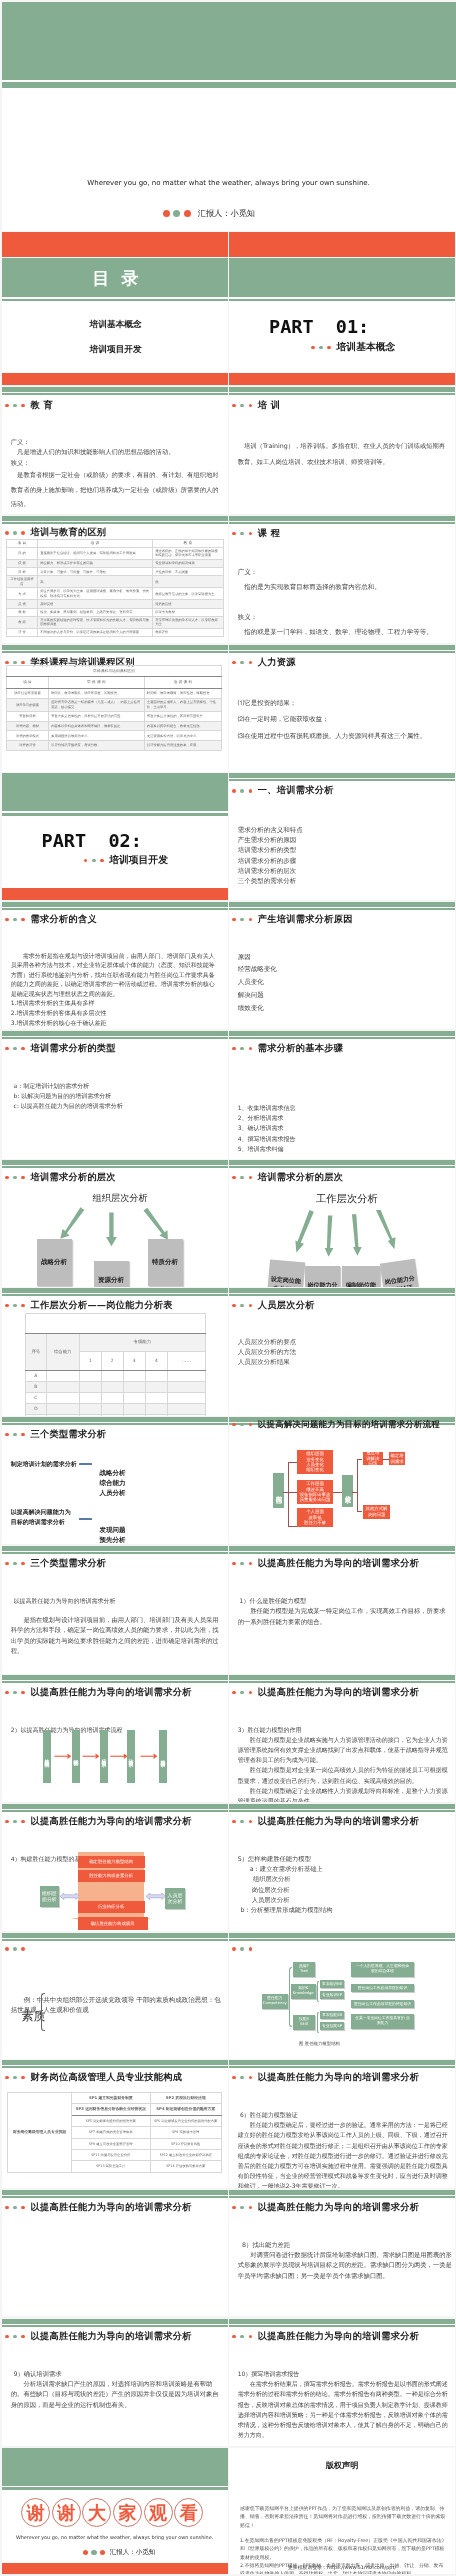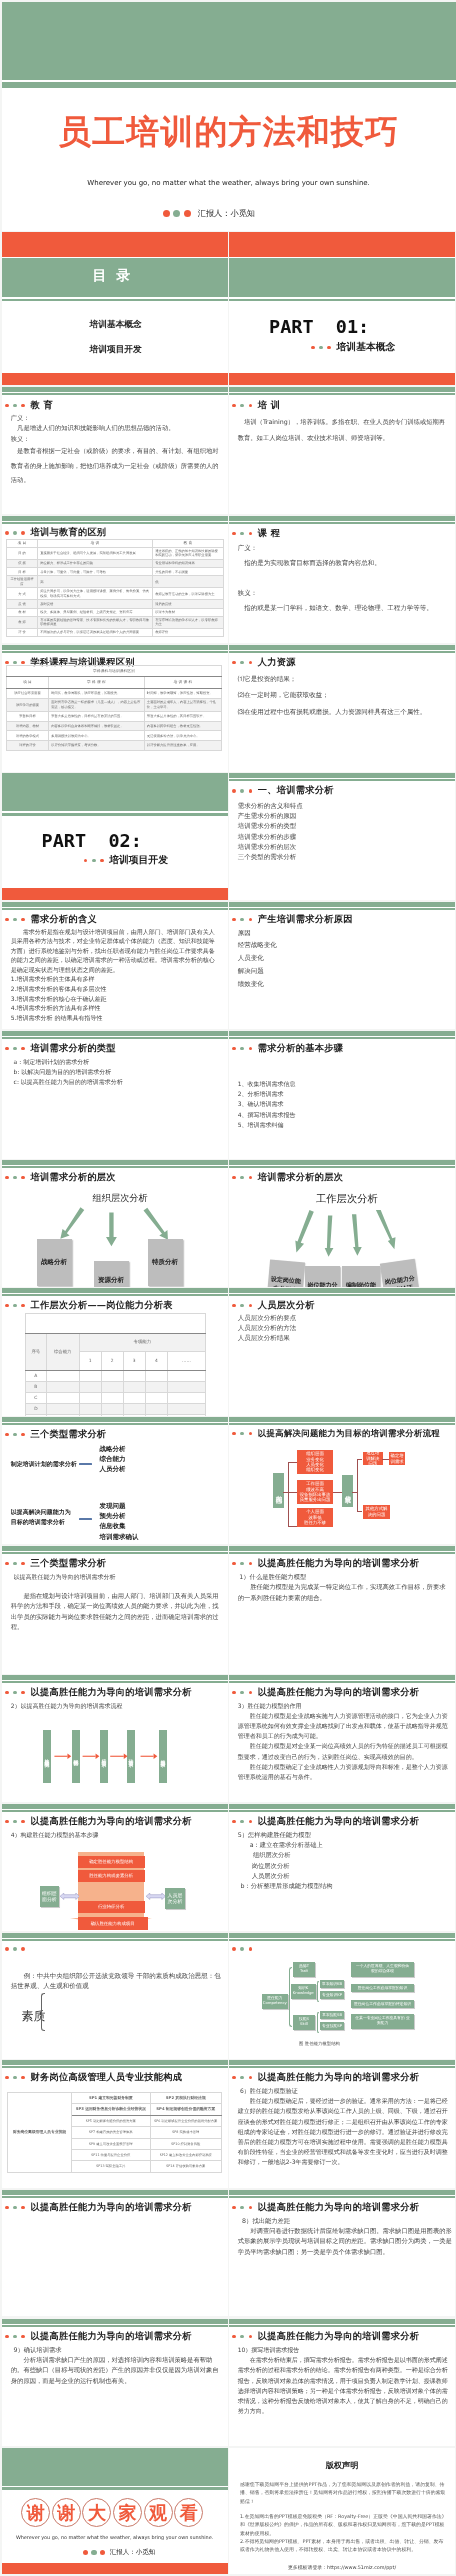--- a/index.html
+++ b/index.html
@@ -9,21 +9,21 @@
   .slide { position: absolute; background: #fff; overflow: hidden; }
   .col-l { left: 1.6px; width: 226px; }
   .col-r { left: 229px; width: 226px; }
   .band { position: absolute; left: 0; right: 0; top: 0; height: 4.9px; background: #85ad91; }
   .band-thin { position: absolute; left: 0; right: 0; top: 6px; height: 1.6px; background: #85ad91; }
   .hd { position: absolute; left: 3.3px; top: 11px; display: flex; align-items: center; gap: 0; }
   .dots { display: flex; align-items: center; gap: 4.4px; margin-right: 5.4px; }
   .dot { width: 3.8px; height: 3.8px; border-radius: 50%; background: #f05a3c; }
   .dot.g { background: #85ad91; }
   .hd-title { font-size: 9.2px; font-weight: bold; color: #222; letter-spacing: 0.3px; white-space: nowrap; }
-  .txt { position: absolute; font-size: 6.3px; line-height: 10px; color: #444; }
+  .txt { position: absolute; font-size: 6.3px; line-height: 10px; color: #444; margin-top: 24px; }
   .txt p { margin: 0; }
   .ind { text-indent: 2em; }
   .green { background: #85ad91; }
   .orange { background: #f05a3c; }
   table.t { border-collapse: collapse; position: absolute; font-size: 3.3px; color: #666; }
   table.t td, table.t th { border: 0.5px solid #d8d8d8; padding: 1.1px 2.2px; font-weight: normal; line-height: 4.4px; }
   table.t th { font-size: 3.8px; }
   table.t tr:nth-child(even) td { background: #f2f2f2; }
   .gbox { position: absolute; background: #bdbdbd; color: #222; font-size: 6.5px; font-weight: bold; display: flex; align-items: center; justify-content: center; text-align: center; box-shadow: 0.5px 0.5px 1.1px rgba(0,0,0,0.25); }
   .obox { position: absolute; background: #f05a3c; color: #fff; font-size: 4.4px; line-height: 5.4px; text-align: center; display: flex; align-items: center; justify-content: center; flex-direction: column; }
@@ -31,36 +31,35 @@
   .mbox { position: absolute; background: #85ad91; color: #fff; font-size: 3.8px; line-height: 4.9px; text-align: center; display: flex; align-items: center; justify-content: center; flex-direction: column; box-shadow: 0.5px 0.5px 0.5px rgba(0,0,0,0.2); }
   .line { position: absolute; background: #a05050; }
   .circ { width: 29px; height: 29px; border: 0.8px solid #c97a6a; border-radius: 50%; display: flex; align-items: center; justify-content: center; color: #f05a3c; font-size: 18px; font-weight: bold; margin-right: 1.6px; background: #fff; }
 </style>
 </head>
 <body>
 
 <div class="slide" style="left:1.6px;width:454px;top:1.6px;height:229px;">
   <div class="abs green" style="left:0;right:0;top:0;height:78px;"></div>
   <div class="abs green" style="left:0;right:0;top:80px;height:6px;"></div>
-  <div class="abs" style="left:0;right:0;top:108px;text-align:center;font-size:33px;font-weight:bold;color:#f05a3c;letter-spacing:1.1px;">员工培训的方法和技巧</div>
   <div class="abs" style="left:0;right:0;top:177px;text-align:center;font-size:7px;color:#222;">Wherever you go, no matter what the weather, always bring your own sunshine.</div>
   <div class="abs" style="left:161px;top:206px;display:flex;align-items:center;">
     <div class="dots" style="gap:3.8px;margin-right:6.5px;">
         <span class="dot" style="width:7px;height:7px;"></span>
         <span class="dot g" style="width:7px;height:7px;"></span>
         <span class="dot" style="width:7px;height:7px;"></span>
       </div>
     <span style="font-size:8.2px;color:#222;">汇报人：小觅知</span>
   </div>
 </div>
 
 <div class="slide col-l" style="top:232px;height:153px;">
   <div class="abs orange" style="left:0;right:0;top:0;height:24.5px;"></div>
   <div class="abs green" style="left:0;right:0;top:26px;height:39px;"></div>
-  <div class="abs" style="left:91px;top:35px;font-size:14px;font-weight:bold;color:#fff;white-space:pre;">目  录</div>
+  <div class="abs" style="left:91px;top:35px;font-size:17px;font-weight:bold;color:#fff;white-space:pre;">目  录</div>
   <div class="abs green" style="left:0;right:0;top:67px;height:2.2px;"></div>
   <div class="abs" style="left:88px;top:87px;font-size:8.7px;font-weight:bold;color:#222;">培训基本概念</div>
   <div class="abs" style="left:88px;top:112px;font-size:8.7px;font-weight:bold;color:#222;">培训项目开发</div>
   <div class="abs orange" style="left:0;right:0;top:141px;height:12.5px;"></div>
 </div>
 
 <div class="slide col-r" style="top:232px;height:153px;">
   <div class="abs orange" style="left:0;right:0;top:0;height:24.5px;"></div>
   <div class="abs green" style="left:0;right:0;top:26px;height:39px;"></div>
   <div class="abs green" style="left:0;right:0;top:67px;height:2.2px;"></div>
@@ -554,21 +553,21 @@
     <p>发现问题</p>
     <p>预先分析</p>
     <p>信息收集</p>
     <p>培训需求确认</p>
   </div>
 </div>
 
 <div class="slide col-r" style="top:1417px;height:127px;">
   <div class="band"></div>
     <div class="band-thin"></div>
-  <div class="hd" style="top:11px;font-family:Liberation Serif, serif;">
+  <div class="hd" style="top:2px;font-family:Liberation Serif, serif;">
     <div class="dots">
         <span class="dot"></span>
         <span class="dot g"></span>
         <span class="dot"></span>
       </div>
     <span class="hd-title" style="font-size:8.4px;">以提高解决问题能力为目标的培训需求分析流程</span>
   </div>
   <div class="vbox" style="left:44px;top:56px;width:11px;height:35px;font-size:6.5px;">发现问题</div>
   <div class="line" style="left:54px;top:75px;width:4.9px;height:0.5px;"></div>
   <div class="line" style="left:59px;top:45px;width:0.5px;height:64px;"></div>

